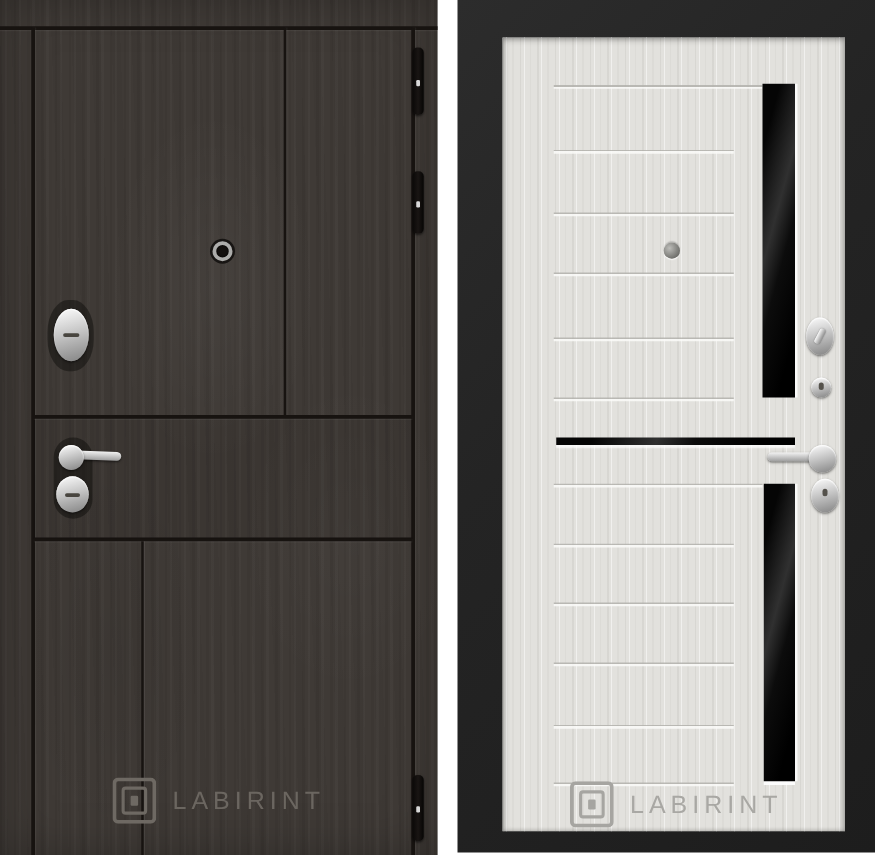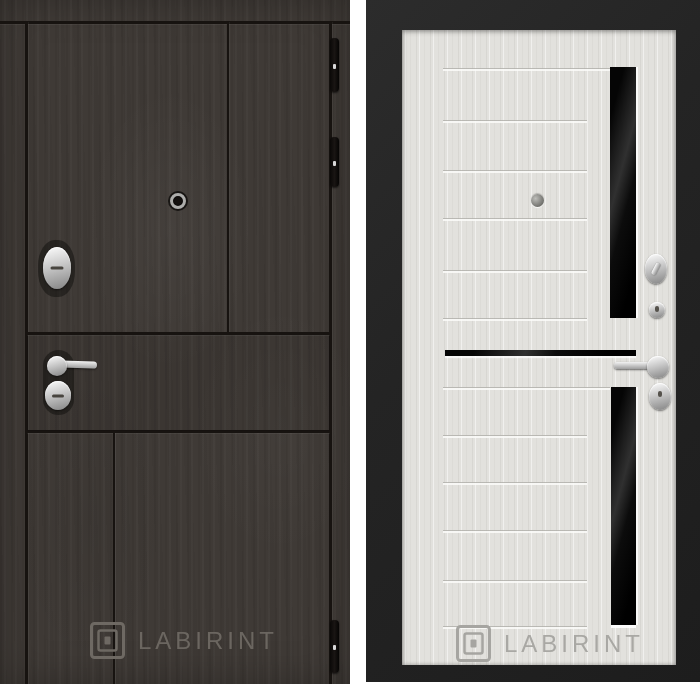--- a/index.html
+++ b/index.html
@@ -30,21 +30,21 @@
   .dark-plate{position:absolute;background:rgba(8,6,4,0.42);border-radius:45%;}
   .metal{position:absolute;border-radius:50%;
     background:linear-gradient(165deg,var(--metal-light,#f0f0f0) 12%, #c4c4c4 48%, var(--metal-dark,#8d8d8d) 92%);
     box-shadow:0 1px 2px rgba(0,0,0,0.5), inset 0 1px 1px rgba(255,255,255,0.85);}
   .keyslot{position:absolute;left:50%;top:50%;transform:translate(-50%,-50%);width:13px;height:3px;background:#48453f;border-radius:2px;}
   .keydot{position:absolute;left:50%;top:42%;transform:translate(-50%,-50%);width:4px;height:6px;background:#55524c;border-radius:2px;}
   .lever{position:absolute;height:7px;border-radius:3.5px;
     background:linear-gradient(180deg,#f2f2f2,#9e9e9e);box-shadow:0 1px 2px rgba(0,0,0,0.55);}
   
   .wm{position:absolute;display:flex;align-items:center;gap:13px;}
-  .wm .wm-text{font-size:24px;letter-spacing:4px;font-weight:400;line-height:36px;opacity:0.95;}
+  .wm .wm-text{font-size:20px;letter-spacing:4px;font-weight:400;line-height:36px;opacity:0.95;}
   .wm svg{display:block;}
   
   .right-panel{
     position:absolute;left:366px;top:0;width:334px;height:682px;
     background:linear-gradient(135deg,#2c2c2c, var(--frame-dark,#242424) 40%, #1d1d1d);
   }
   .white-door{
     position:absolute;left:36px;top:30px;width:274px;height:635px;
     background-color:var(--door-white,#e2e1dd);
     background-image:

